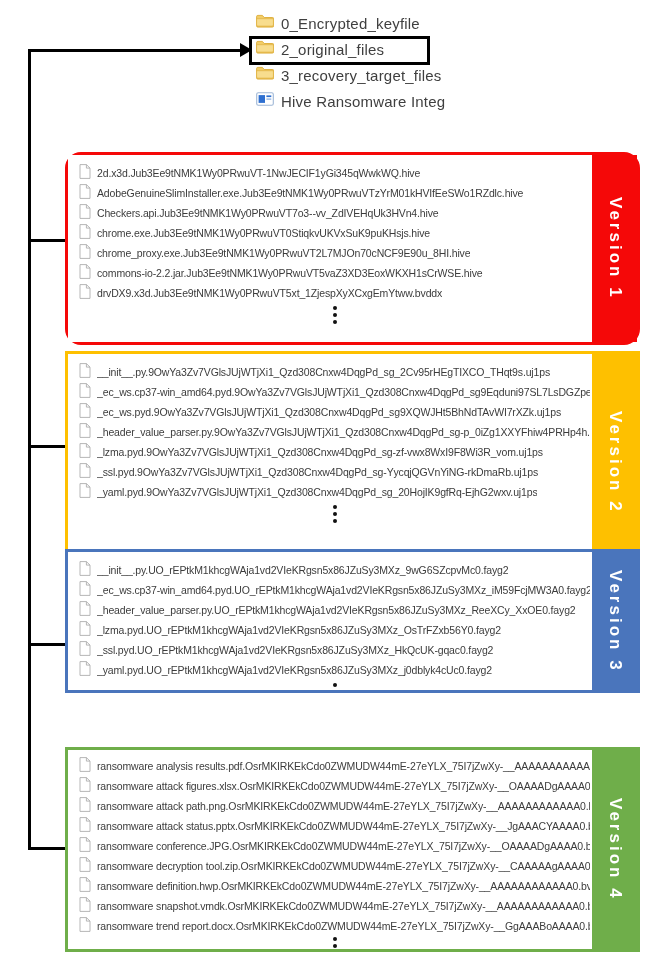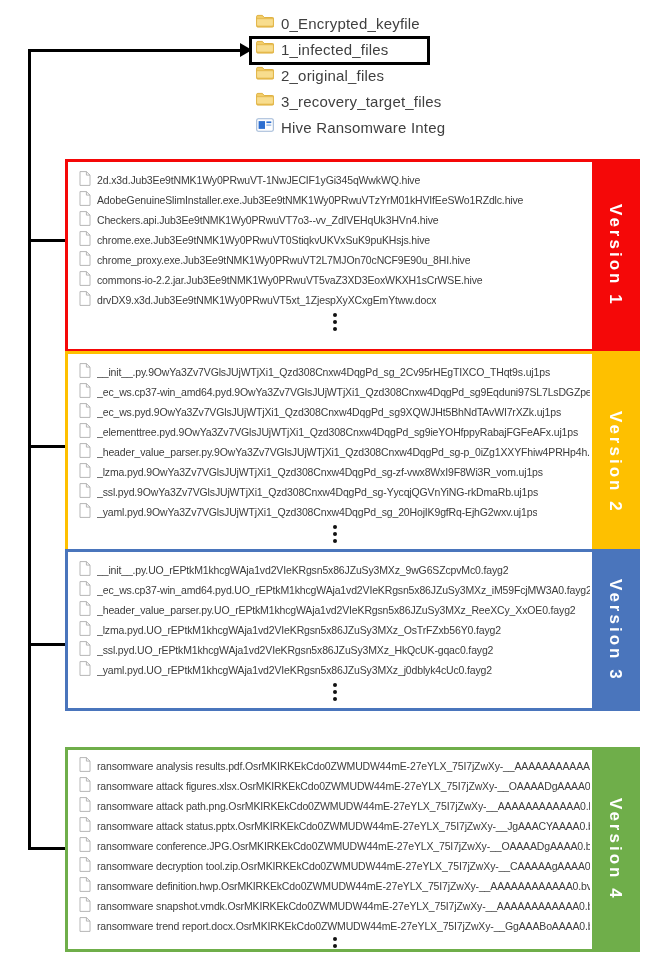--- a/index.html
+++ b/index.html
@@ -73,27 +73,20 @@
             <path d="M0.6,2.6 a1.2,1.2 0 0 1 1.2,-1.2 h4.6 l1.8,2.1 h8.4 a1,1 0 0 1 1,1 v7.4 a1.2,1.2 0 0 1 -1.2,1.2 h-14.6 a1.2,1.2 0 0 1 -1.2,-1.2 z" fill="#f2cd68" stroke="#dcab35" stroke-width="0.9"></path>
             <path d="M0.6,4.7 h16.8 v6.2 a1.2,1.2 0 0 1 -1.2,1.2 h-14.4 a1.2,1.2 0 0 1 -1.2,-1.2 z" fill="#f8dd8e" stroke="#dcab35" stroke-width="0.6"></path>
           </svg></span>
         <span class="tree-label">0_Encrypted_keyfile</span>
       </div>
       <div class="tree-row">
         <span><svg width="18" height="14" viewBox="0 0 18 14">
             <path d="M0.6,2.6 a1.2,1.2 0 0 1 1.2,-1.2 h4.6 l1.8,2.1 h8.4 a1,1 0 0 1 1,1 v7.4 a1.2,1.2 0 0 1 -1.2,1.2 h-14.6 a1.2,1.2 0 0 1 -1.2,-1.2 z" fill="#f2cd68" stroke="#dcab35" stroke-width="0.9"></path>
             <path d="M0.6,4.7 h16.8 v6.2 a1.2,1.2 0 0 1 -1.2,1.2 h-14.4 a1.2,1.2 0 0 1 -1.2,-1.2 z" fill="#f8dd8e" stroke="#dcab35" stroke-width="0.6"></path>
           </svg></span>
-        <span class="tree-label">1_infected_files</span>
-      </div>
-      <div class="tree-row">
-        <span><svg width="18" height="14" viewBox="0 0 18 14">
-            <path d="M0.6,2.6 a1.2,1.2 0 0 1 1.2,-1.2 h4.6 l1.8,2.1 h8.4 a1,1 0 0 1 1,1 v7.4 a1.2,1.2 0 0 1 -1.2,1.2 h-14.6 a1.2,1.2 0 0 1 -1.2,-1.2 z" fill="#f2cd68" stroke="#dcab35" stroke-width="0.9"></path>
-            <path d="M0.6,4.7 h16.8 v6.2 a1.2,1.2 0 0 1 -1.2,1.2 h-14.4 a1.2,1.2 0 0 1 -1.2,-1.2 z" fill="#f8dd8e" stroke="#dcab35" stroke-width="0.6"></path>
-          </svg></span>
         <span class="tree-label">2_original_files</span>
       </div>
       <div class="tree-row">
         <span><svg width="18" height="14" viewBox="0 0 18 14">
             <path d="M0.6,2.6 a1.2,1.2 0 0 1 1.2,-1.2 h4.6 l1.8,2.1 h8.4 a1,1 0 0 1 1,1 v7.4 a1.2,1.2 0 0 1 -1.2,1.2 h-14.6 a1.2,1.2 0 0 1 -1.2,-1.2 z" fill="#f2cd68" stroke="#dcab35" stroke-width="0.9"></path>
             <path d="M0.6,4.7 h16.8 v6.2 a1.2,1.2 0 0 1 -1.2,1.2 h-14.4 a1.2,1.2 0 0 1 -1.2,-1.2 z" fill="#f8dd8e" stroke="#dcab35" stroke-width="0.6"></path>
           </svg></span>
         <span class="tree-label">3_recovery_target_files</span>
       </div>
       <div class="tree-row">
@@ -101,21 +94,21 @@
             <rect x="0.7" y="0.7" width="16.6" height="12.6" rx="1.6" fill="#fff" stroke="#9eb7d6" stroke-width="1.1"></rect>
             <rect x="2.6" y="3.1" width="6.4" height="7.8" fill="#2e6fd0"></rect>
             <rect x="10.4" y="3.4" width="4.9" height="1.7" fill="#2e6fd0"></rect>
             <rect x="10.4" y="6.3" width="4.9" height="1.7" fill="#a9c3e8"></rect>
           </svg></span>
         <span class="tree-label">Hive Ransomware Integ</span>
       </div>
     </div>
   <div class="highlight-box"></div>
 
-  <div class="vbox" style="top: 159px; height: 193px; border-color: rgb(245, 8, 8);">
+  <div class="vbox" style="top: 152px; height: 193px; border-color: rgb(245, 8, 8); border-radius: 16px;">
     <div class="vcontent">
       <div class="file-list">
           <div class="file-row">
             <span><svg width="12" height="15" viewBox="0 0 12 15">
                 <path d="M1,0.6 h6.4 L11,4.1 v10.3 h-10 z" fill="#fff" stroke="#aeaeae" stroke-width="0.9"></path>
                 <path d="M7.4,0.6 V4.1 H11" fill="none" stroke="#aeaeae" stroke-width="0.9"></path>
               </svg></span>
             <span class="file-name">2d.x3d.Jub3Ee9tNMK1Wy0PRwuVT-1NwJECIF1yGi345qWwkWQ.hive</span>
           </div>
           <div class="file-row">
@@ -151,21 +144,21 @@
                 <path d="M1,0.6 h6.4 L11,4.1 v10.3 h-10 z" fill="#fff" stroke="#aeaeae" stroke-width="0.9"></path>
                 <path d="M7.4,0.6 V4.1 H11" fill="none" stroke="#aeaeae" stroke-width="0.9"></path>
               </svg></span>
             <span class="file-name">commons-io-2.2.jar.Jub3Ee9tNMK1Wy0PRwuVT5vaZ3XD3EoxWKXH1sCrWSE.hive</span>
           </div>
           <div class="file-row">
             <span><svg width="12" height="15" viewBox="0 0 12 15">
                 <path d="M1,0.6 h6.4 L11,4.1 v10.3 h-10 z" fill="#fff" stroke="#aeaeae" stroke-width="0.9"></path>
                 <path d="M7.4,0.6 V4.1 H11" fill="none" stroke="#aeaeae" stroke-width="0.9"></path>
               </svg></span>
-            <span class="file-name">drvDX9.x3d.Jub3Ee9tNMK1Wy0PRwuVT5xt_1ZjespXyXCxgEmYtww.docx</span>
+            <span class="file-name">drvDX9.x3d.Jub3Ee9tNMK1Wy0PRwuVT5xt_1ZjespXyXCxgEmYtww.bvddx</span>
           </div>
         </div>
       <div class="dots">
           <div class="dot"></div>
           <div class="dot"></div>
           <div class="dot"></div>
         </div>
     </div>
     <div class="vband" style="background: rgb(245, 8, 8);">
         <span>Version 1</span>
@@ -194,27 +187,20 @@
                 <path d="M1,0.6 h6.4 L11,4.1 v10.3 h-10 z" fill="#fff" stroke="#aeaeae" stroke-width="0.9"></path>
                 <path d="M7.4,0.6 V4.1 H11" fill="none" stroke="#aeaeae" stroke-width="0.9"></path>
               </svg></span>
             <span class="file-name">_ec_ws.pyd.9OwYa3Zv7VGlsJUjWTjXi1_Qzd308Cnxw4DqgPd_sg9XQWJHt5BhNdTAvWI7rXZk.uj1ps</span>
           </div>
           <div class="file-row">
             <span><svg width="12" height="15" viewBox="0 0 12 15">
                 <path d="M1,0.6 h6.4 L11,4.1 v10.3 h-10 z" fill="#fff" stroke="#aeaeae" stroke-width="0.9"></path>
                 <path d="M7.4,0.6 V4.1 H11" fill="none" stroke="#aeaeae" stroke-width="0.9"></path>
               </svg></span>
-            <span class="file-name">_elementtree.pyd.9OwYa3Zv7VGlsJUjWTjXi1_Qzd308Cnxw4DqgPd_sg9ieYOHfppyRabajFGFeAFx.uj1ps</span>
-          </div>
-          <div class="file-row">
-            <span><svg width="12" height="15" viewBox="0 0 12 15">
-                <path d="M1,0.6 h6.4 L11,4.1 v10.3 h-10 z" fill="#fff" stroke="#aeaeae" stroke-width="0.9"></path>
-                <path d="M7.4,0.6 V4.1 H11" fill="none" stroke="#aeaeae" stroke-width="0.9"></path>
-              </svg></span>
             <span class="file-name">_header_value_parser.py.9OwYa3Zv7VGlsJUjWTjXi1_Qzd308Cnxw4DqgPd_sg-p_0iZg1XXYFhiw4PRHp4h.uj1ps</span>
           </div>
           <div class="file-row">
             <span><svg width="12" height="15" viewBox="0 0 12 15">
                 <path d="M1,0.6 h6.4 L11,4.1 v10.3 h-10 z" fill="#fff" stroke="#aeaeae" stroke-width="0.9"></path>
                 <path d="M7.4,0.6 V4.1 H11" fill="none" stroke="#aeaeae" stroke-width="0.9"></path>
               </svg></span>
             <span class="file-name">_lzma.pyd.9OwYa3Zv7VGlsJUjWTjXi1_Qzd308Cnxw4DqgPd_sg-zf-vwx8WxI9F8Wi3R_vom.uj1ps</span>
           </div>
           <div class="file-row">
@@ -236,21 +222,21 @@
           <div class="dot"></div>
           <div class="dot"></div>
           <div class="dot"></div>
         </div>
     </div>
     <div class="vband" style="background: rgb(254, 192, 0);">
         <span>Version 2</span>
       </div>
   </div>
 
-  <div class="vbox" style="top: 549px; height: 162px; border-color: rgb(74, 117, 188);">
+  <div class="vbox" style="top: 549px; height: 144px; border-color: rgb(74, 117, 188);">
     <div class="vcontent">
       <div class="file-list">
           <div class="file-row">
             <span><svg width="12" height="15" viewBox="0 0 12 15">
                 <path d="M1,0.6 h6.4 L11,4.1 v10.3 h-10 z" fill="#fff" stroke="#aeaeae" stroke-width="0.9"></path>
                 <path d="M7.4,0.6 V4.1 H11" fill="none" stroke="#aeaeae" stroke-width="0.9"></path>
               </svg></span>
             <span class="file-name">__init__.py.UO_rEPtkM1khcgWAja1vd2VIeKRgsn5x86JZuSy3MXz_9wG6SZcpvMc0.fayg2</span>
           </div>
           <div class="file-row">

